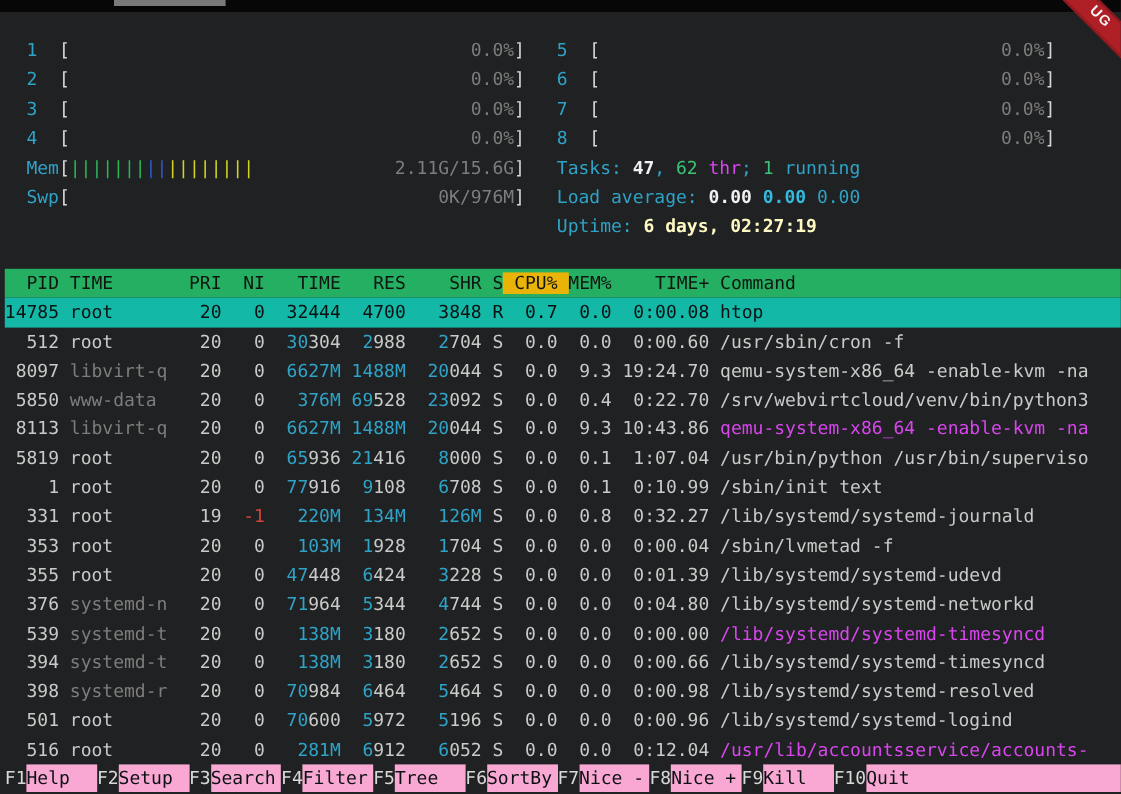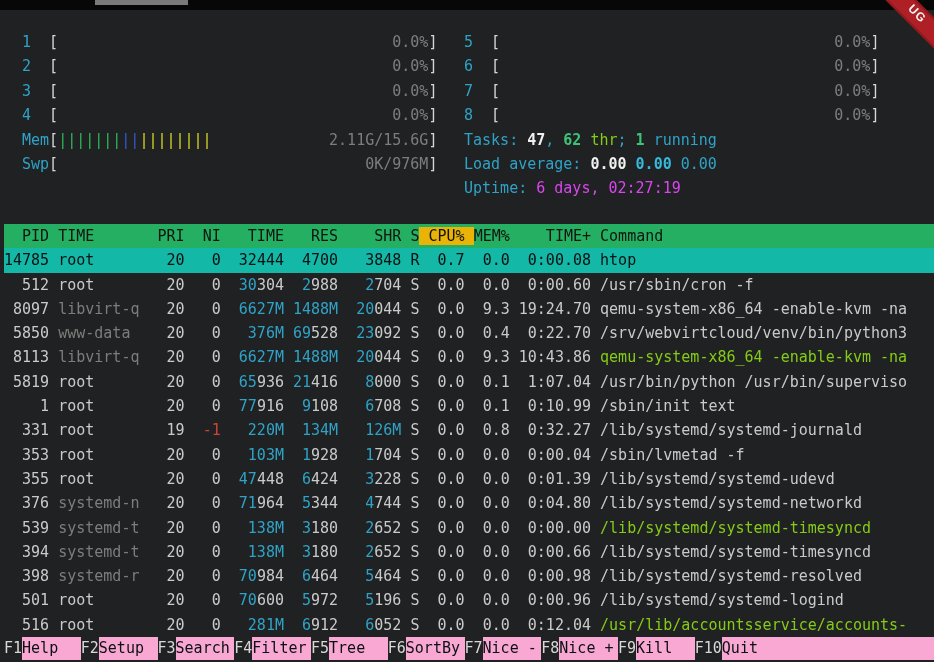--- a/index.html
+++ b/index.html
@@ -28,24 +28,24 @@
   .hdr{background:#25af62;}
   .hdr span{color:#101510;}
   .hdr .sortcell{background:#eab308;}
   .sel{background:#14b8a6;}
   .sel span{color:#0b1012 !important;}
   
   .c-fg{color:#c9cac9}
   .c-dim{color:#7d7d7d}
   .c-cyan{color:#2fa3c7}
   .c-bcyan{color:#35b9dd;font-weight:bold}
-  .c-bbcyan{color:#d946ef;font-weight:normal}
+  .c-bbcyan{color:#fef9c3;font-weight:bold}
   .c-bwhite{color:#f0f0f0;font-weight:bold}
-  .c-green{color:#84cc16}
-  .c-bgreen{color:#3cc377;font-weight:bold}
+  .c-green{color:#d946ef}
+  .c-bgreen{color:#3cc377;font-weight:normal}
   .c-red{color:#cf4438}
   .c-br{color:#d6d6d6}
   .bar-g{color:#2cb757}
   .bar-b{color:#3059cf}
   .bar-y{color:#d3d324}
   
   #fbar{
     position:absolute;top:627px;left:0;width:934px;height:23px;
     display:flex;align-items:flex-start;white-space:pre;line-height:23px;font-size:15px;
   }

